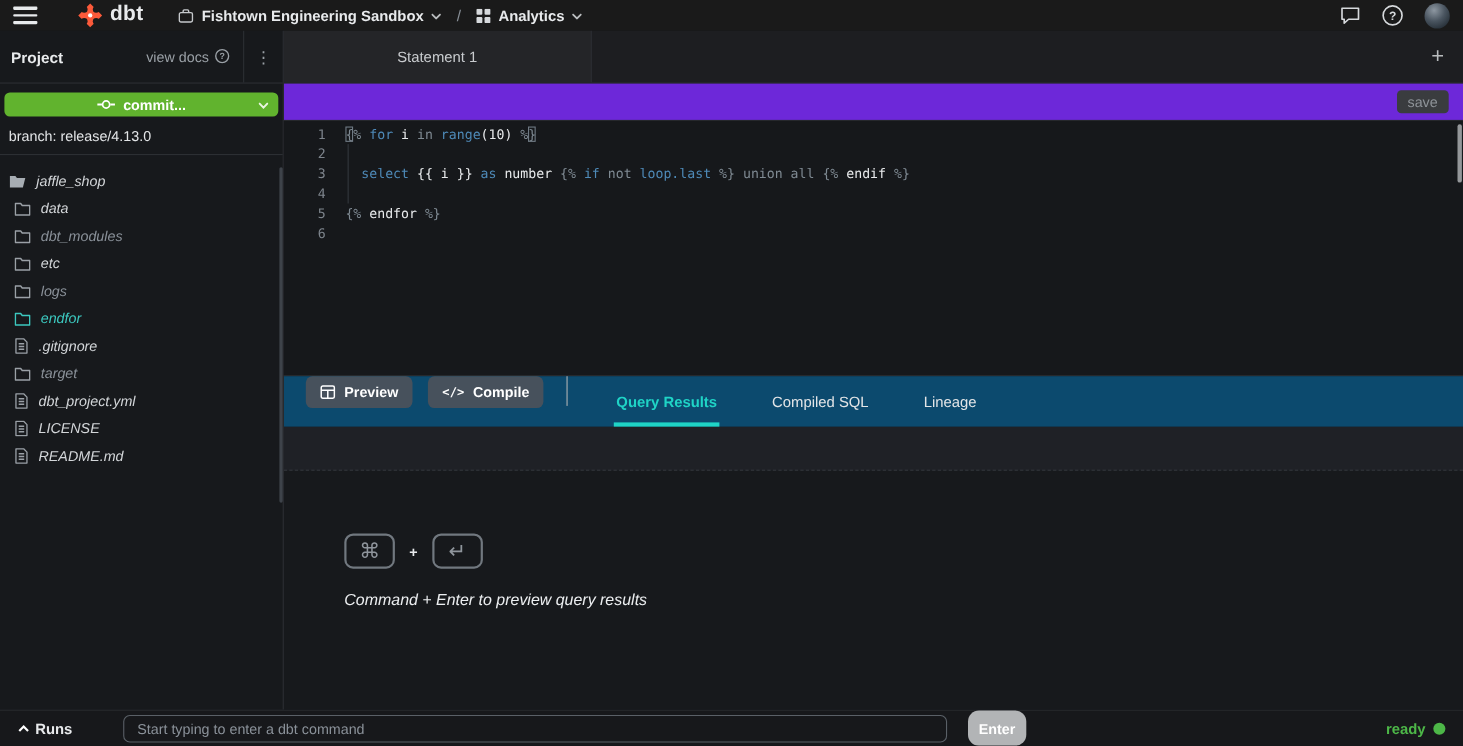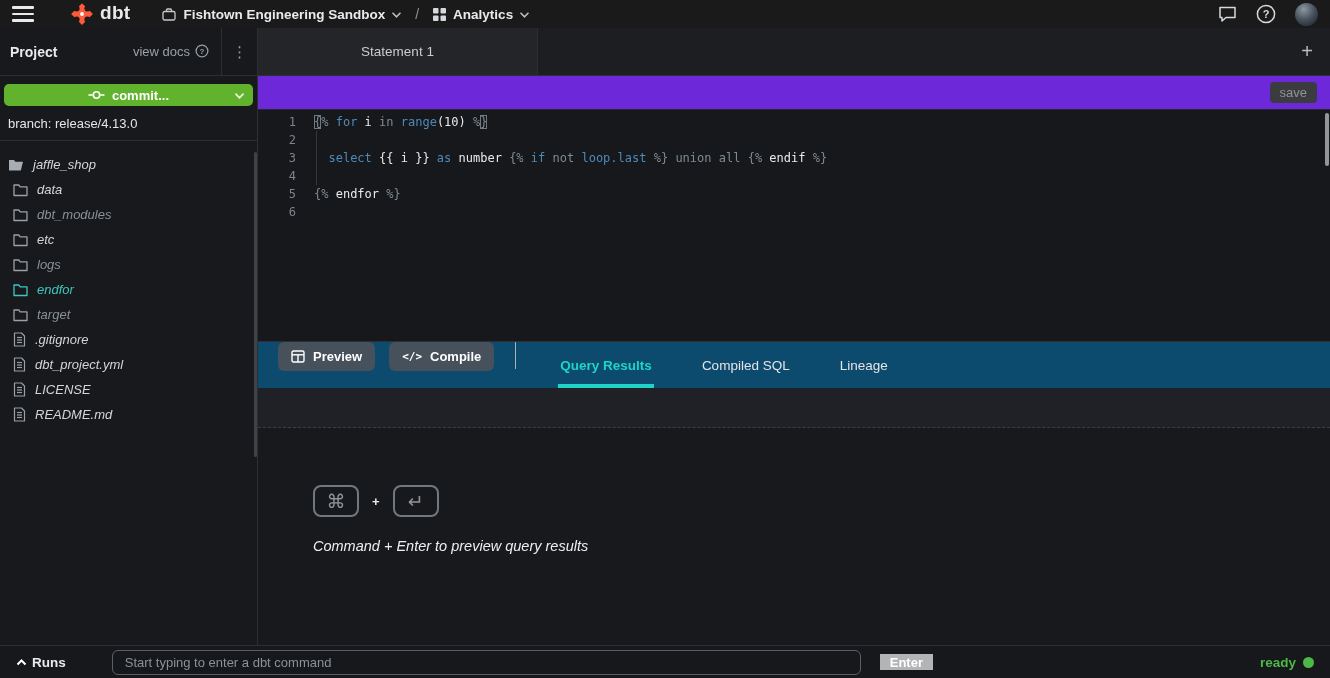--- a/index.html
+++ b/index.html
@@ -90,22 +90,22 @@
             display:flex; align-items:center; justify-content:center; font-size:19px; }
   .plus-sep { color:#e8eaec; font-size:13px; font-weight:bold; }
   .hint-text { margin-top:21px; font-style:italic; font-size:14.5px; color:#eceef0; }
 
   
   .statusbar { height:33px; background:#17181b; border-top:1px solid #2c2f33; display:flex; align-items:center; padding:0 16px; }
   .runs { display:flex; align-items:center; gap:5px; font-weight:bold; font-size:13.5px; cursor:pointer; }
   .cmd-input { margin-left:46px; width:749px; height:25px; background:transparent; border:1px solid #5a6067;
                border-radius:6px; color:#e8eaec; padding:0 12px; font-size:13px; font-family:inherit; outline:none; }
   .cmd-input::placeholder { color:#8a9199; }
-  .enter-btn { margin-left:19px; background:#b2b4b6; color:#fff; font-weight:bold; border:none; border-radius:0;
-               height:16px; padding:0 10px; font-size:13px; cursor:pointer; font-family:inherit;text-align:center; }
+  .enter-btn { margin-left:19px; background:#b2b4b6; color:#fff; font-weight:bold; border:none; border-radius:10px;
+               height:32px; padding:0 10px; font-size:13px; cursor:pointer; font-family:inherit;text-align:center; }
   .ready { margin-left:auto; display:flex; align-items:center; gap:7px; color:var(--ready-green,#4db748);
            font-weight:bold; font-size:13.5px; }
   .ready-dot { width:11px; height:11px; border-radius:50%; background:var(--ready-green,#4db748); }
 </style>
 </head>
 <body>
 
 <div class="topbar">
   <div class="hamburger">
       <i></i>
@@ -245,38 +245,38 @@
           <span>logs</span>
         </div>
         <div class="tree-item active lvl1">
           <span class="tree-icon">
             <svg width="15" height="14" viewBox="0 0 15 14" fill="none" stroke="currentColor" stroke-width="1.3" stroke-linejoin="round">
               <path d="M1 12.5 V2 h4.8 l1.4 1.8 H14 v8.7 z"></path>
             </svg>
           </span>
           <span>endfor</span>
         </div>
-        <div class="tree-item muted lvl1">
-          <span class="tree-icon">
-            <svg width="15" height="14" viewBox="0 0 15 14" fill="none" stroke="currentColor" stroke-width="1.3" stroke-linejoin="round">
-              <path d="M1 12.5 V2 h4.8 l1.4 1.8 H14 v8.7 z"></path>
-            </svg>
-          </span>
-          <span>target</span>
-        </div>
         <div class="tree-item normal lvl1">
           <span class="tree-icon">
             <svg width="13" height="15" viewBox="0 0 13 15" fill="none" stroke="currentColor" stroke-width="1.2" stroke-linejoin="round">
               <path d="M1.5 1 h7 l3 3 v10 h-10 z"></path>
               <line x1="4" y1="5.5" x2="9" y2="5.5"></line>
               <line x1="4" y1="8" x2="9" y2="8"></line>
               <line x1="4" y1="10.5" x2="9" y2="10.5"></line>
             </svg>
           </span>
           <span>.gitignore</span>
+        </div>
+        <div class="tree-item muted lvl1">
+          <span class="tree-icon">
+            <svg width="15" height="14" viewBox="0 0 15 14" fill="none" stroke="currentColor" stroke-width="1.3" stroke-linejoin="round">
+              <path d="M1 12.5 V2 h4.8 l1.4 1.8 H14 v8.7 z"></path>
+            </svg>
+          </span>
+          <span>target</span>
         </div>
         <div class="tree-item normal lvl1">
           <span class="tree-icon">
             <svg width="13" height="15" viewBox="0 0 13 15" fill="none" stroke="currentColor" stroke-width="1.2" stroke-linejoin="round">
               <path d="M1.5 1 h7 l3 3 v10 h-10 z"></path>
               <line x1="4" y1="5.5" x2="9" y2="5.5"></line>
               <line x1="4" y1="8" x2="9" y2="8"></line>
               <line x1="4" y1="10.5" x2="9" y2="10.5"></line>
             </svg>
           </span>

